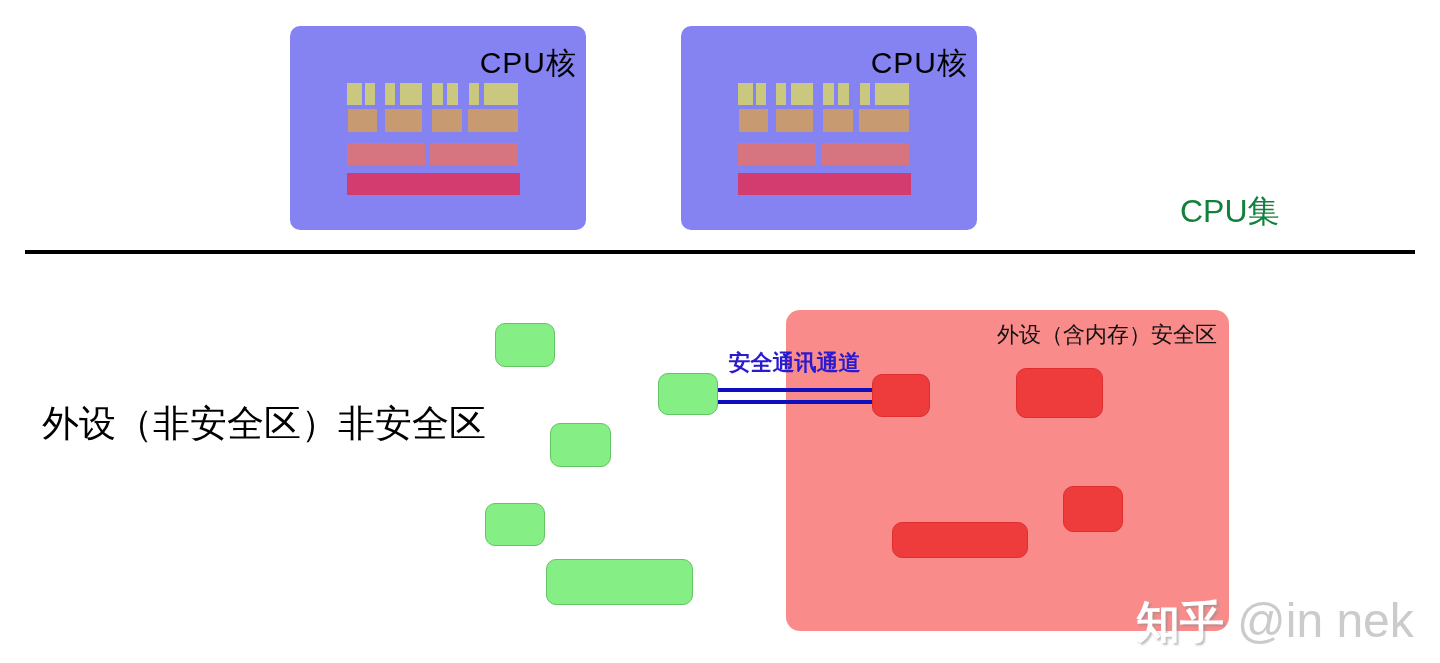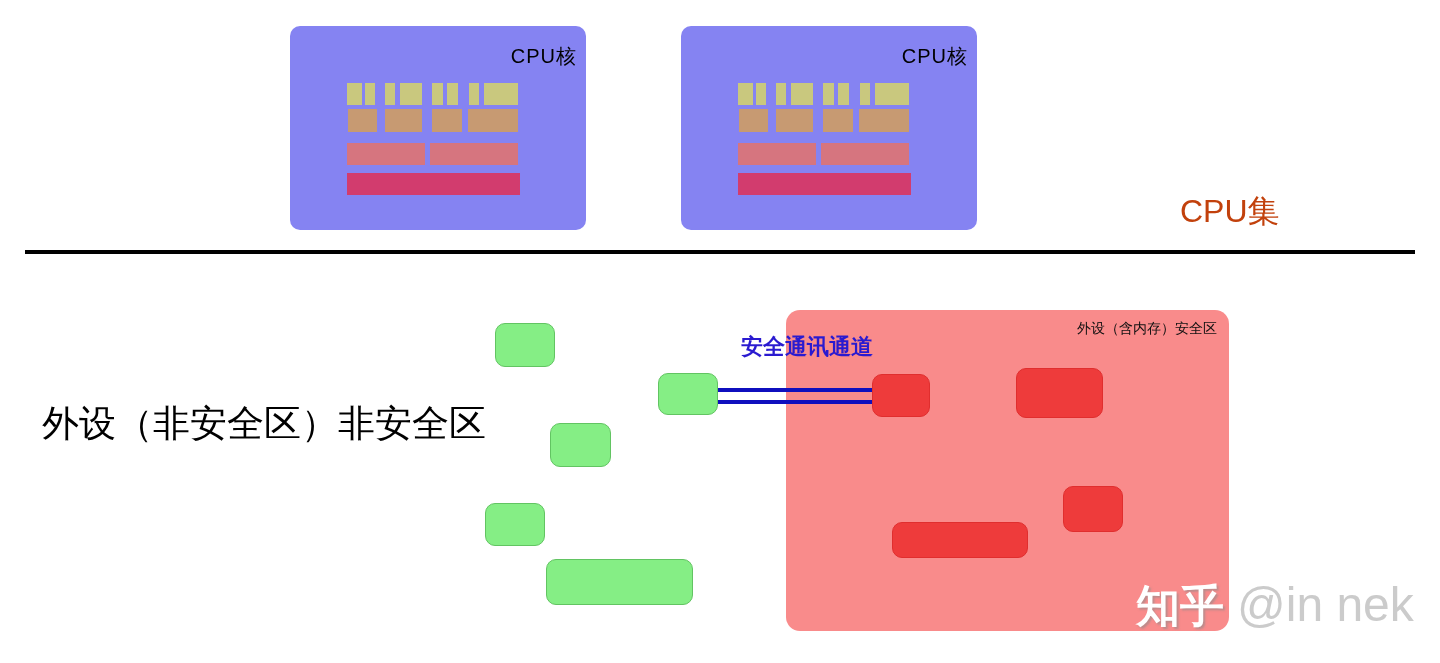--- a/index.html
+++ b/index.html
@@ -1,45 +1,45 @@
 <!DOCTYPE html>
 <html><head>
 <meta charset="utf-8">
 <style>
   html,body{margin:0;padding:0;background:#ffffff;}
   body{font-family:"Liberation Sans","DejaVu Sans",sans-serif;}
   .canvas{position:relative;width:1440px;height:663px;background:#ffffff;overflow:hidden;}
 
   
   .cpu-core{position:absolute;width:296px;height:204px;background:#8583f2;border-radius:10px;}
-  .core-label{position:absolute;top:17px;right:9px;font-size:20px;color:#000;letter-spacing:1px;}
+  .core-label{position:absolute;top:17px;right:9px;font-size:30px;color:#000;letter-spacing:1px;}
   .core-grid{position:absolute;left:57px;top:0;width:239px;height:204px;}
   .core-cell{position:absolute;}
 
   
-  .cluster-label{position:absolute;left:1180px;top:190px;font-size:32px;color:#c2410c;}
+  .cluster-label{position:absolute;left:1180px;top:190px;font-size:32px;color:#15803d;}
   .divider{position:absolute;left:25px;top:250px;width:1390px;height:4px;background:#000;}
 
   
   .nonsecure-label{position:absolute;left:42px;top:399px;font-size:37px;color:#000;white-space:nowrap;}
   .secure-zone{position:absolute;left:786px;top:310px;width:443px;height:321px;background:#f98b8b;border-radius:14px;}
-  .secure-zone-label{position:absolute;top:10px;right:12px;font-size:14px;color:#111;white-space:nowrap;}
+  .secure-zone-label{position:absolute;top:10px;right:12px;font-size:22px;color:#111;white-space:nowrap;}
 
   
   .zone-block{position:absolute;border:1px solid transparent;border-radius:10px;box-sizing:border-box;}
 
   
-  .channel-label{position:absolute;left:716px;top:332px;width:157px;text-align:right;font-size:22px;font-weight:600;color:#2a1ad0;white-space:nowrap;}
+  .channel-label{position:absolute;left:716px;top:348px;width:157px;text-align:center;font-size:22px;font-weight:600;color:#2a1ad0;white-space:nowrap;}
   .channel-line{position:absolute;left:717px;width:156px;height:4px;background:#0f0fbe;}
   .channel-line.l1{top:388px;}
   .channel-line.l2{top:400px;}
 
   
   .watermark{position:absolute;left:1136px;top:577px;display:flex;align-items:baseline;gap:13px;z-index:10;}
-  .wm-brand{font-size:44px;font-weight:bold;color:#ffffff;text-shadow:2px 2px 2px rgba(140,140,140,0.55);white-space:nowrap;}
+  .wm-brand{font-size:44px;font-weight:bold;color:#ffffff;text-shadow:2px 2px 2px rgba(140,140,140,0.55);white-space:nowrap;margin-top:16px;}
   .wm-user{font-size:48px;color:#cbcbcb;text-shadow:1px 1px 1px rgba(255,255,255,0.8);white-space:nowrap;}
 </style>
 </head>
 <body>
 
 <div class="canvas">
 
   <div class="cpu-core" style="left:290px;top:26px;">
     <span class="core-label">CPU核</span>
     <div class="core-grid">

